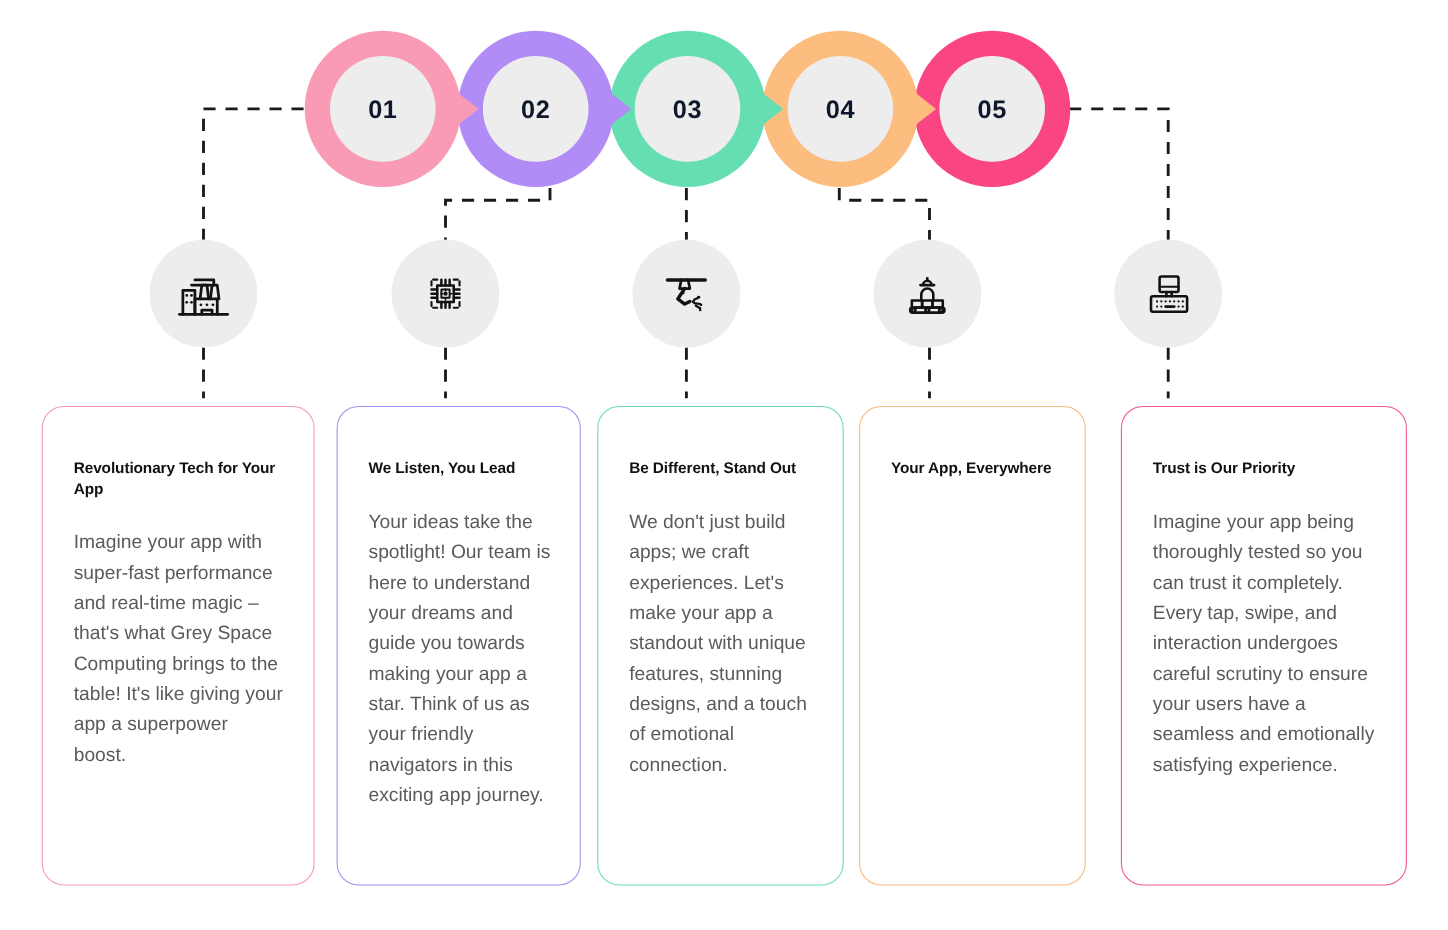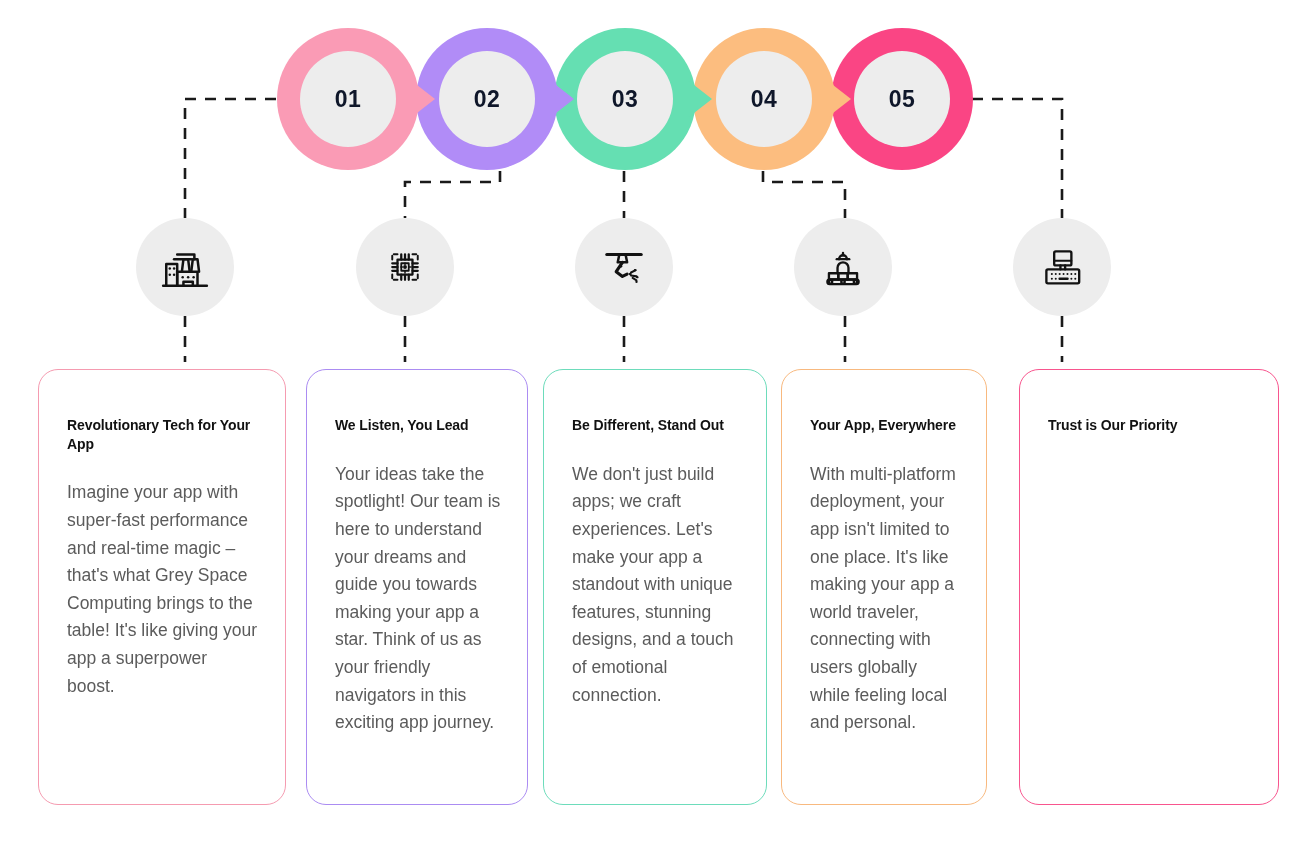--- a/index.html
+++ b/index.html
@@ -233,20 +233,20 @@
     <p class="card-body">Your ideas take the spotlight! Our team is here to understand your dreams and guide you towards making your app a star. Think of us as your friendly navigators in this exciting app journey.</p>
   </div>
 
   <div class="card" style="left:543px;width:224px;border-color:#6ddcbb;">
     <h3 class="card-title">Be Different, Stand Out</h3>
     <p class="card-body">We don't just build apps; we craft experiences. Let's make your app a standout with unique features, stunning designs, and a touch of emotional connection.</p>
   </div>
 
   <div class="card" style="left:781px;width:206px;border-color:#f8b97f;">
     <h3 class="card-title">Your App, Everywhere</h3>
-    <p class="card-body">With multi-platform deployment, your app isn't limited to one place. It's like making your app a world traveler, connecting with users globally while feeling local and personal.</p>
   </div>
 
   <div class="card" style="left:1019px;width:260px;border-color:#f8558e;">
     <h3 class="card-title">Trust is Our Priority</h3>
+    <p class="card-body">Imagine your app being thoroughly tested so you can trust it completely. Every tap, swipe, and interaction undergoes careful scrutiny to ensure your users have a seamless and emotionally satisfying experience.</p>
   </div>
 
 </div>
 
 </body></html>

